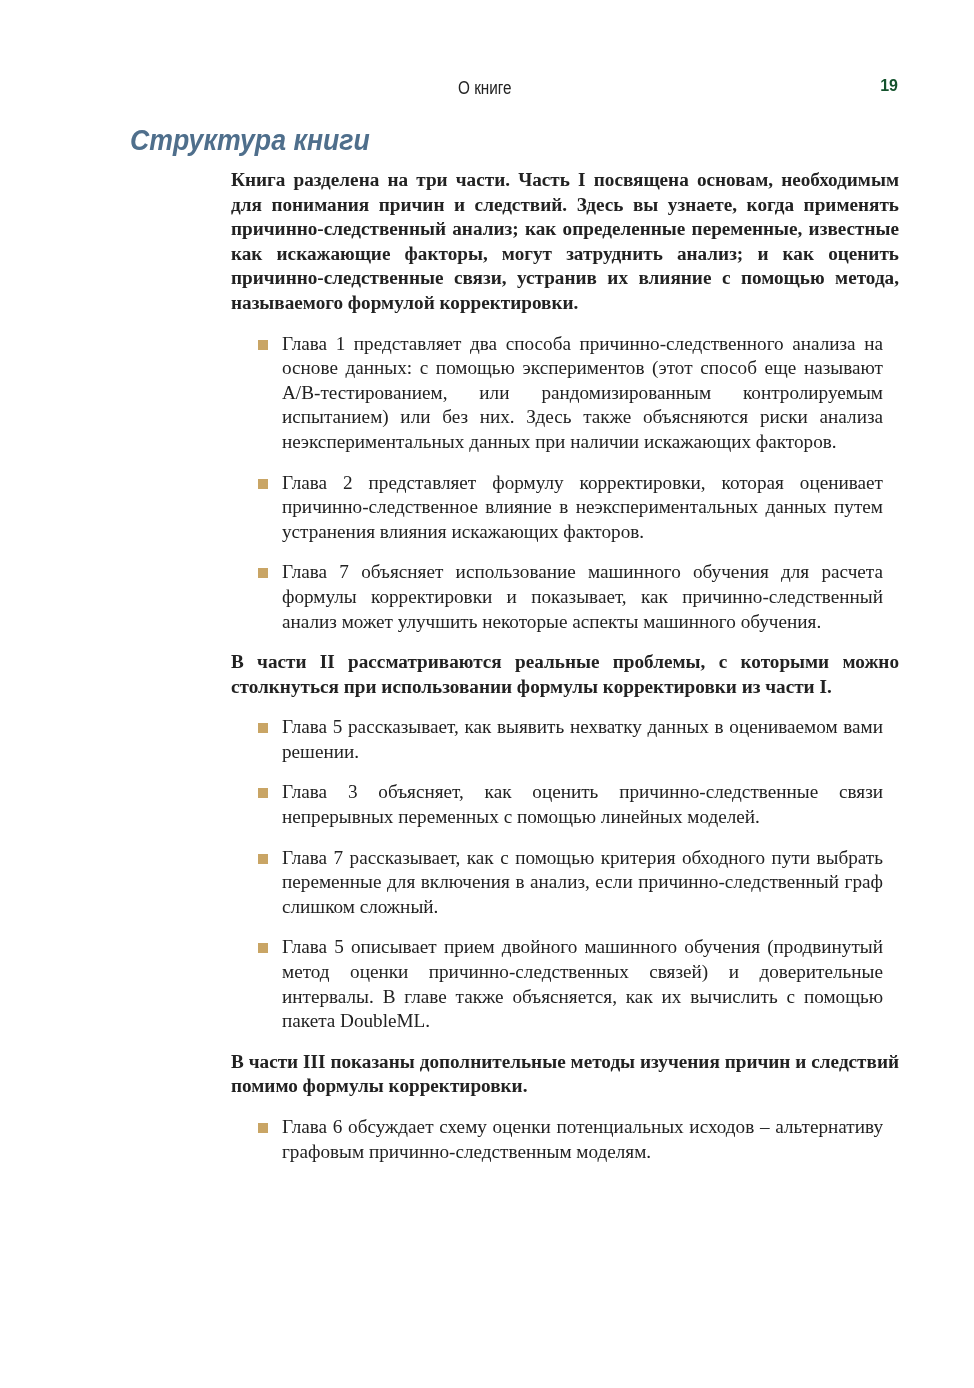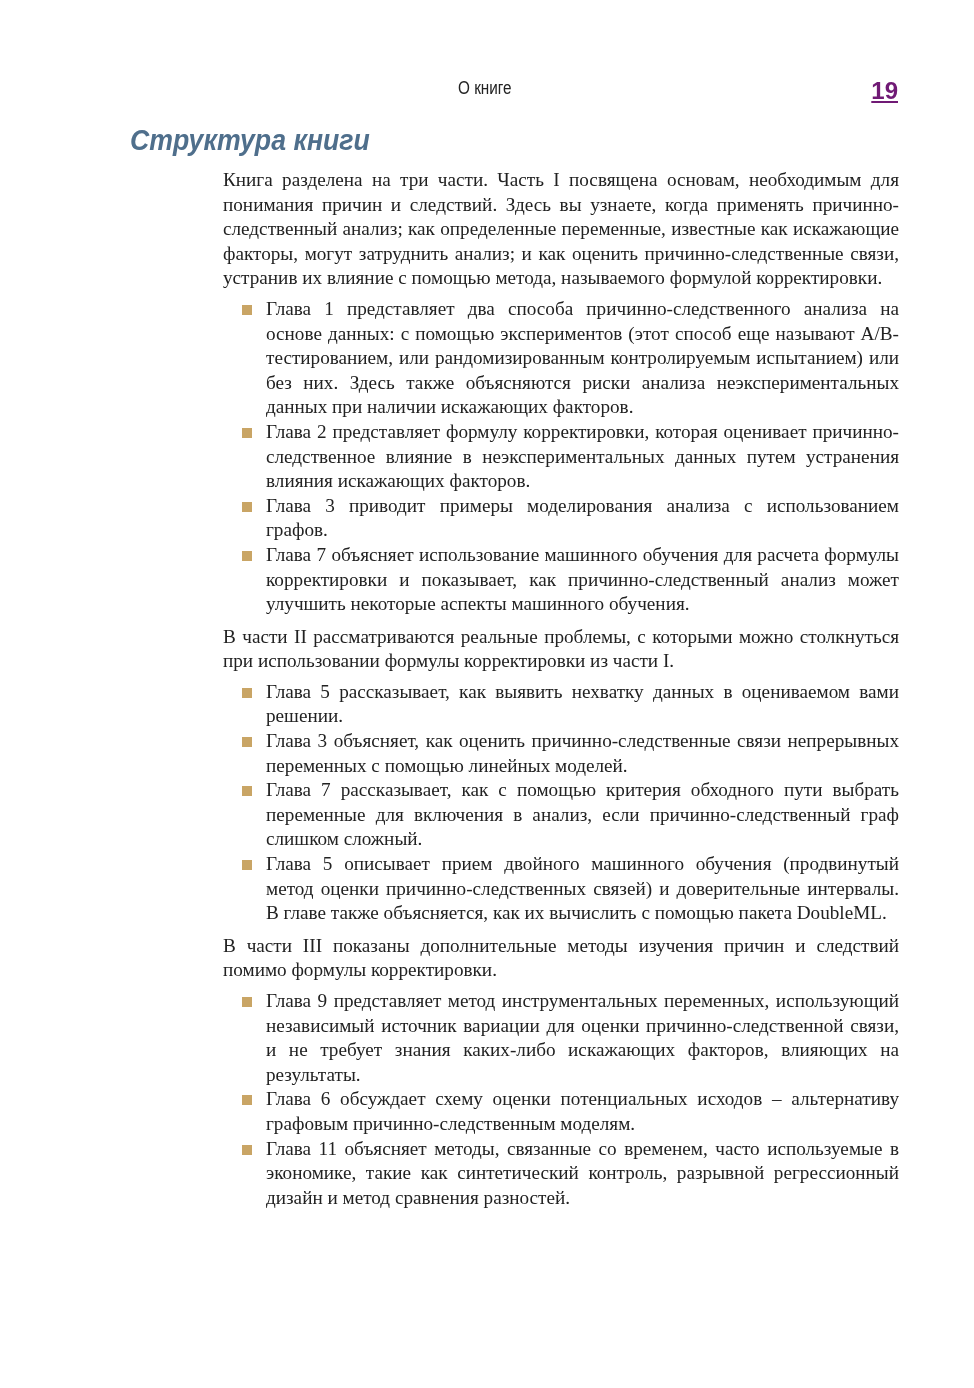--- a/index.html
+++ b/index.html
@@ -8,35 +8,35 @@
     .running-head {
       position: absolute; top: 78px; left: 0; width: 974px; height: 24px;
     }
     .running-title {
       position: absolute; left: 446px; top: 0;
       font-family: "Liberation Sans", sans-serif; font-size: 18px; color: #222;
       transform: scaleX(0.85); transform-origin: left top; letter-spacing: 0;
     }
     .page-number {
       position: absolute; right: 88px; top: -1px;
-      font-family: "Liberation Sans", sans-serif; font-size: 24px; font-weight: bold; color: #701a75; text-decoration: underline;
+      font-family: "Liberation Sans", sans-serif; font-size: 16px; font-weight: bold; color: #14532d;
     }
     .section-title {
       position: absolute; left: 118px; top: 124px;
       font-family: "Liberation Sans", sans-serif; font-size: 29px; font-weight: bold; font-style: italic;
       color: #4f6f8c; margin: 0; transform: scaleX(0.92); transform-origin: left top;
     }
     .content {
       position: absolute; left: 207px; top: 168px; width: 680px;
       font-family: "Liberation Serif", serif; font-size: 19.2px; line-height: 24.6px; color: #222;
       text-align: justify; hyphens: manual;
     }
-    .content p { margin: 0 0 6px 4px; }
+    .content p { margin: 0 0 6px 12px; font-weight: bold; }
     .content ul { list-style: none; margin: 0 0 8px 0; padding: 0 0 0 47px; }
-    .content li { position: relative; margin: 0; }
+    .content li { position: relative; margin: 16px; }
     .bullet {
       position: absolute; left: -24px; top: 8px; width: 10px; height: 10px; background: #c9a565;
     }
   </style>
 </head>
 <body>
 
 <div class="page">
   <div class="running-head">
     <span class="running-title">О книге</span>
@@ -44,34 +44,31 @@
   </div>
 
   <h2 class="section-title">Структура книги</h2>
 
   <div class="content">
     <p>Книга разделена на три части. Часть I посвящена основам, необходимым для понимания причин и следствий. Здесь вы узнаете, когда применять причинно-следственный анализ; как определенные переменные, известные как искажающие факторы, могут затруднить анализ; и как оценить причинно-следственные связи, устранив их влияние с помощью метода, называемого формулой корректировки.</p>
 
     <ul>
       <li><span class="bullet"></span><span>Глава 1 представляет два способа причинно-следственного анализа на основе данных: с помощью экспериментов (этот способ еще называют A/B-тестированием, или рандомизированным контролируемым испытанием) или без них. Здесь также объясняются риски анализа неэкспериментальных данных при наличии искажающих факторов.</span></li>
       <li><span class="bullet"></span><span>Глава 2 представляет формулу корректировки, которая оценивает причинно-следственное влияние в неэкспериментальных данных путем устранения влияния искажающих факторов.</span></li>
-      <li><span class="bullet"></span><span>Глава 3 приводит примеры моделирования анализа с использованием графов.</span></li>
       <li><span class="bullet"></span><span>Глава 7 объясняет использование машинного обучения для расчета формулы корректировки и показывает, как причинно-следственный анализ может улучшить некоторые аспекты машинного обучения.</span></li>
     </ul>
 
     <p>В части II рассматриваются реальные проблемы, с которыми можно столкнуться при использовании формулы корректировки из части I.</p>
 
     <ul>
       <li><span class="bullet"></span><span>Глава 5 рассказывает, как выявить нехватку данных в оцениваемом вами решении.</span></li>
       <li><span class="bullet"></span><span>Глава 3 объясняет, как оценить причинно-следственные связи непрерывных переменных с помощью линейных моделей.</span></li>
       <li><span class="bullet"></span><span>Глава 7 рассказывает, как с помощью критерия обходного пути выбрать переменные для включения в анализ, если причинно-следственный граф слишком сложный.</span></li>
       <li><span class="bullet"></span><span>Глава 5 описывает прием двойного машинного обучения (продвинутый метод оценки причинно-следственных связей) и доверительные интервалы. В главе также объясняется, как их вычислить с помощью пакета DoubleML.</span></li>
     </ul>
 
     <p>В части III показаны дополнительные методы изучения причин и следствий помимо формулы корректировки.</p>
 
     <ul>
-      <li><span class="bullet"></span><span>Глава 9 представляет метод инструментальных переменных, использующий независимый источник вариации для оценки причинно-следственной связи, и не требует знания каких-либо искажающих факторов, влияющих на результаты.</span></li>
       <li><span class="bullet"></span><span>Глава 6 обсуждает схему оценки потенциальных исходов – альтернативу графовым причинно-следственным моделям.</span></li>
-      <li><span class="bullet"></span><span>Глава 11 объясняет методы, связанные со временем, часто используемые в экономике, такие как синтетический контроль, разрывной регрессионный дизайн и метод сравнения разностей.</span></li>
     </ul>
   </div>
 </div>
 
 </body></html>

